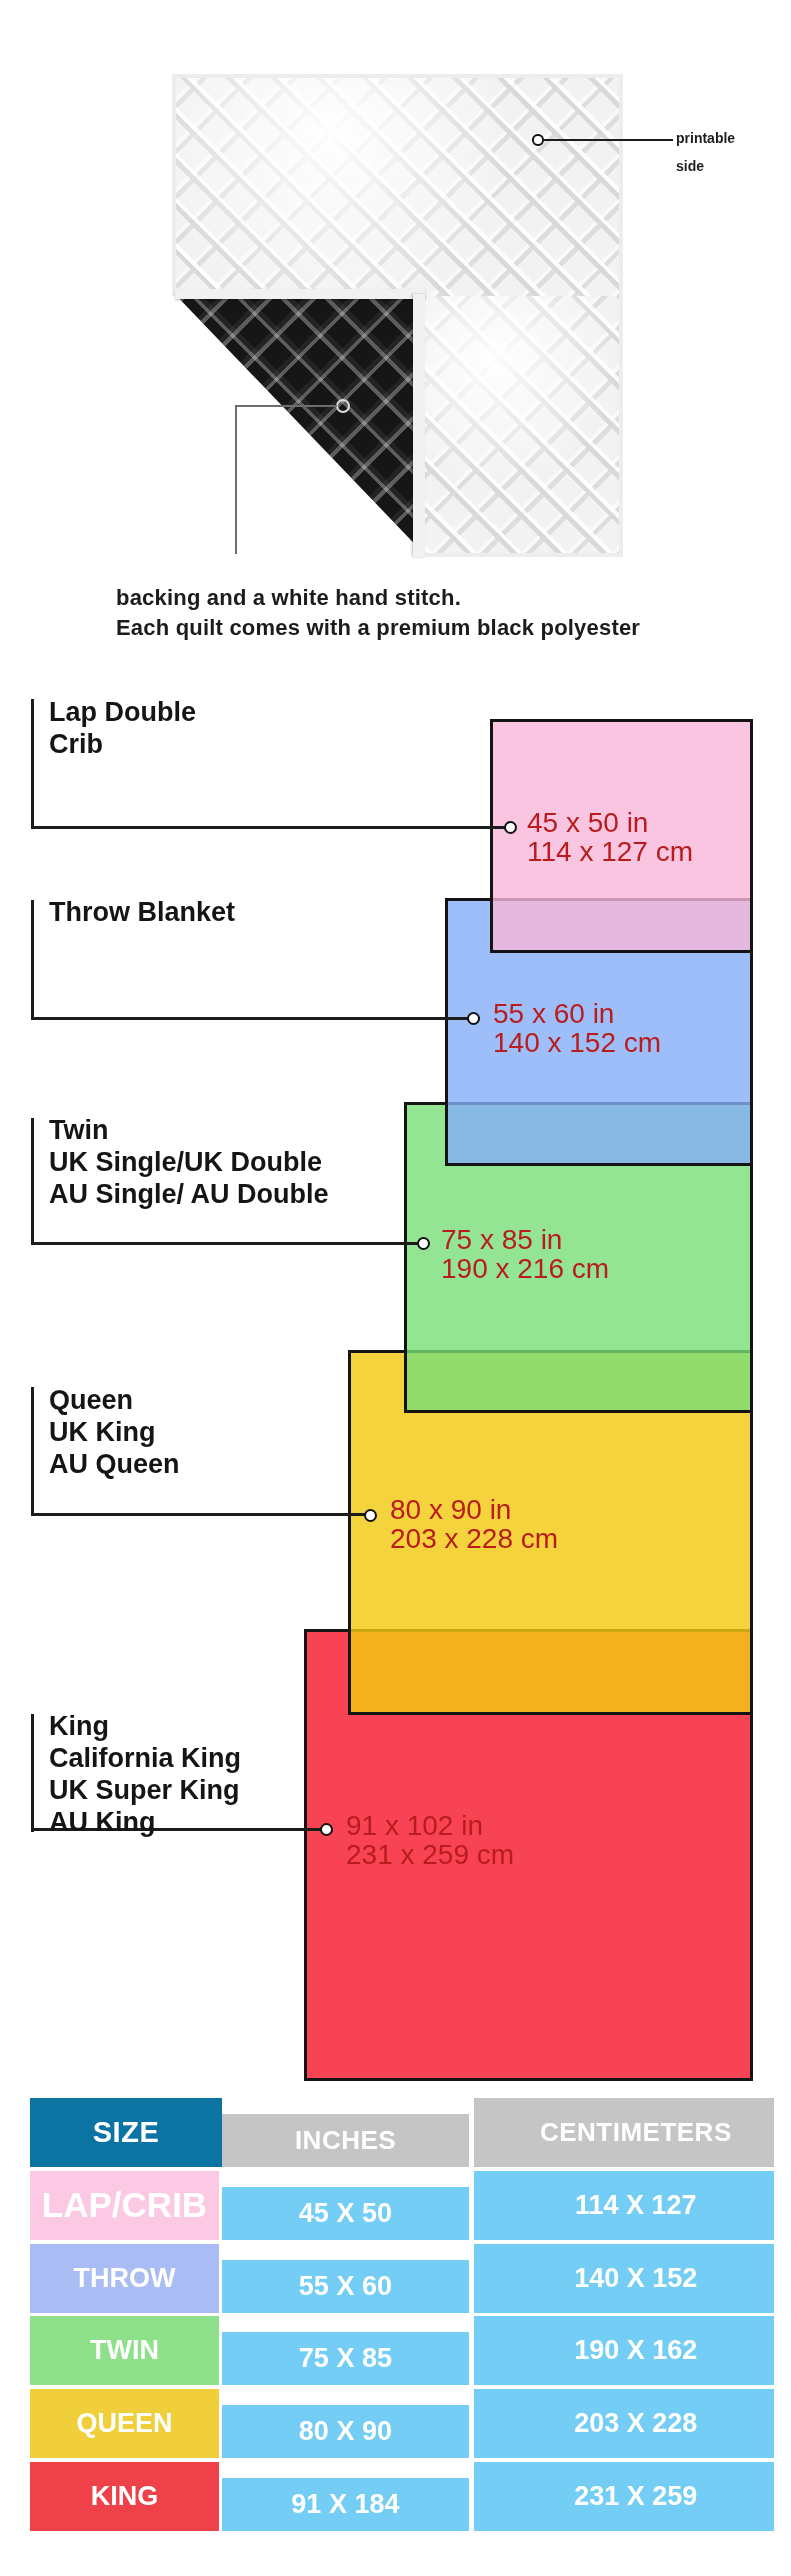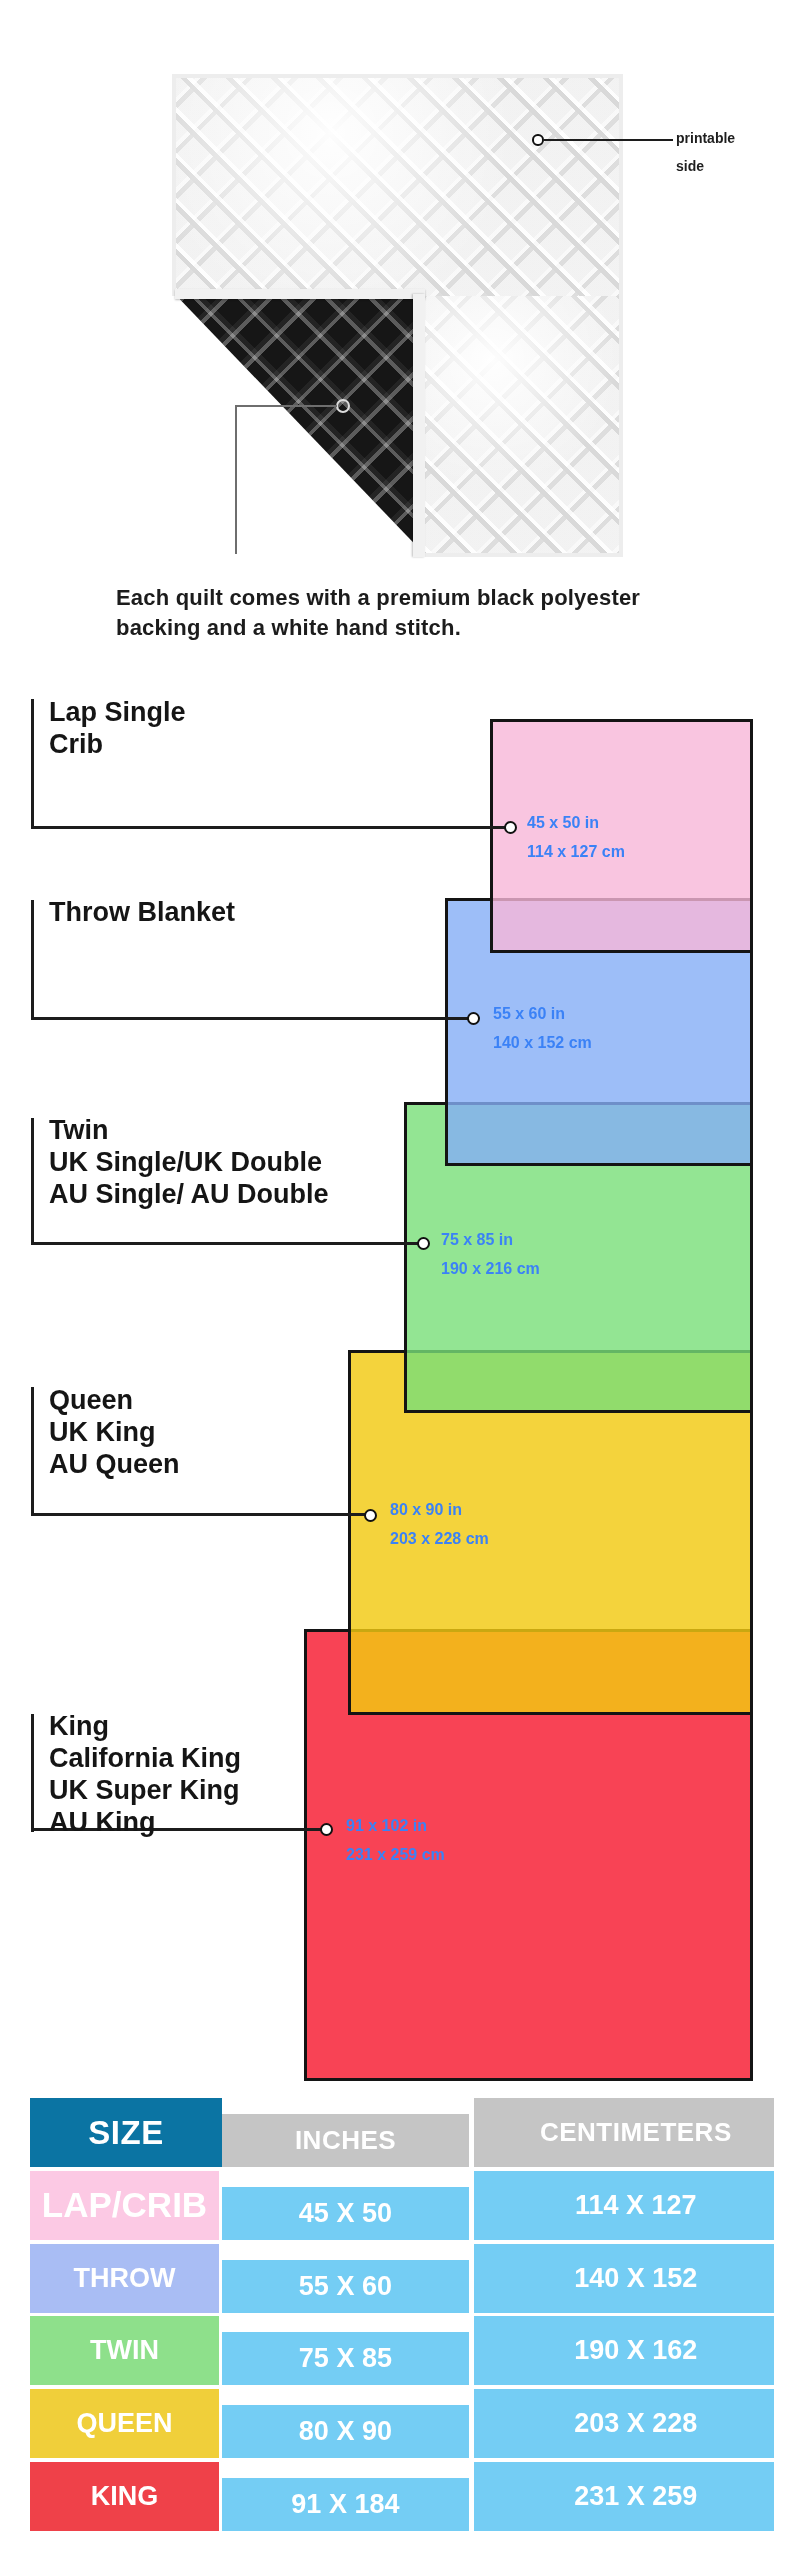--- a/index.html
+++ b/index.html
@@ -41,35 +41,35 @@
 
   
   .size-rect{box-sizing:border-box;border:3.8px solid #141414;}
   .rect-lap  {left:490px;top:719px; width:263px;height:234px;background:rgba(247,183,216,.80);z-index:5;}
   .rect-throw{left:445px;top:898px; width:308px;height:268px;background:rgba(133,174,246,.80);z-index:4;}
   .rect-twin {left:404px;top:1102px;width:349px;height:311px;background:rgba(120,223,120,.80);z-index:3;}
   .rect-queen{left:348px;top:1350px;width:405px;height:365px;background:rgba(242,201,17,.82);z-index:2;}
   .rect-king {left:304px;top:1629px;width:449px;height:452px;background:rgba(246,20,43,.80);z-index:1;}
 
   .size-label{font-size:27px;font-weight:700;line-height:32px;color:#151515;white-space:nowrap;z-index:8;}
-  .dim-label{font-size:16px;font-weight:700;line-height:29px;color:#3b82f6;white-space:nowrap;z-index:8;}
+  .dim-label{font-size:28px;font-weight:400;line-height:29px;color:#b91c1c;white-space:nowrap;z-index:8;}
   .leader{z-index:6;}
   .leader .dot{z-index:7;}
   .vguide{width:2.9px;background:#1c1c1c;}
   .hguide{height:2.9px;background:#1c1c1c;}
 
   
   .size-table{left:30px;top:2098px;width:744px;}
   .trow{display:flex;height:69px;margin-bottom:3.8px;}
   .cell{display:flex;align-items:center;justify-content:center;color:#ffffff;font-weight:700;box-sizing:border-box;}
   .c1{width:189px;margin-right:2.9px;}
   .c1-head{width:192px;margin-right:0;}
   .c2{width:247px;margin-right:4.8px;margin-top:16px;}
   .c3{width:300px;padding-left:24px;}
-  .h-size{background:#0b74a3;font-size:33px;letter-spacing:0.5px;}
+  .h-size{background:#0b74a3;font-size:29px;letter-spacing:0.5px;}
   .h-gray{background:#c5c5c5;font-size:26px;letter-spacing:0.5px;}
   .v-blue{background:#74cdf4;font-size:27px;}
   .bg-lap{background:#fcc9e4;font-size:35px;}
   .bg-throw{background:#a9bdf4;font-size:27px;}
   .bg-twin{background:#8ee08b;font-size:27px;}
   .bg-queen{background:#f0cf3a;font-size:27px;}
   .bg-king{background:#ef4149;font-size:27px;}
 </style>
 </head>
 <body>
@@ -89,32 +89,32 @@
   <div class="abs printable-label">
     <div>printable</div>
     <div>side</div>
   </div>
 
   <div class="abs dot light" style="left:336px;top:399px;width:14.3px;height:14.3px;"></div>
   <div class="abs callout-line gray" style="left:235px;top:405px;width:102px;height:1.9px;"></div>
   <div class="abs callout-line gray" style="left:235px;top:405px;width:1.9px;height:149px;"></div>
 
   <div class="abs caption">
+    <div>backing and a white hand stitch.</div>
     <div>Each quilt comes with a premium black polyester</div>
-    <div>backing and a white hand stitch.</div>
   </div>
 
   <div class="abs size-rect rect-king"></div>
   <div class="abs size-rect rect-queen"></div>
   <div class="abs size-rect rect-twin"></div>
   <div class="abs size-rect rect-throw"></div>
   <div class="abs size-rect rect-lap"></div>
 
   <div class="abs size-label" style="left:49px;top:696px;">
-    <div>Lap Single</div>
+    <div>Lap Double</div>
     <div>Crib</div>
   </div>
   <div class="abs leader">
     <div class="abs vguide" style="left:31px;top:699px;height:128px;"></div>
     <div class="abs hguide" style="left:31px;top:826px;width:474px;"></div>
     <div class="abs dot" style="left:504px;top:821px;width:13.4px;height:13.4px;"></div>
   </div>
   <div class="abs dim-label" style="left:527px;top:808px;">
     <div>45 x 50 in</div>
     <div>114 x 127 cm</div>

